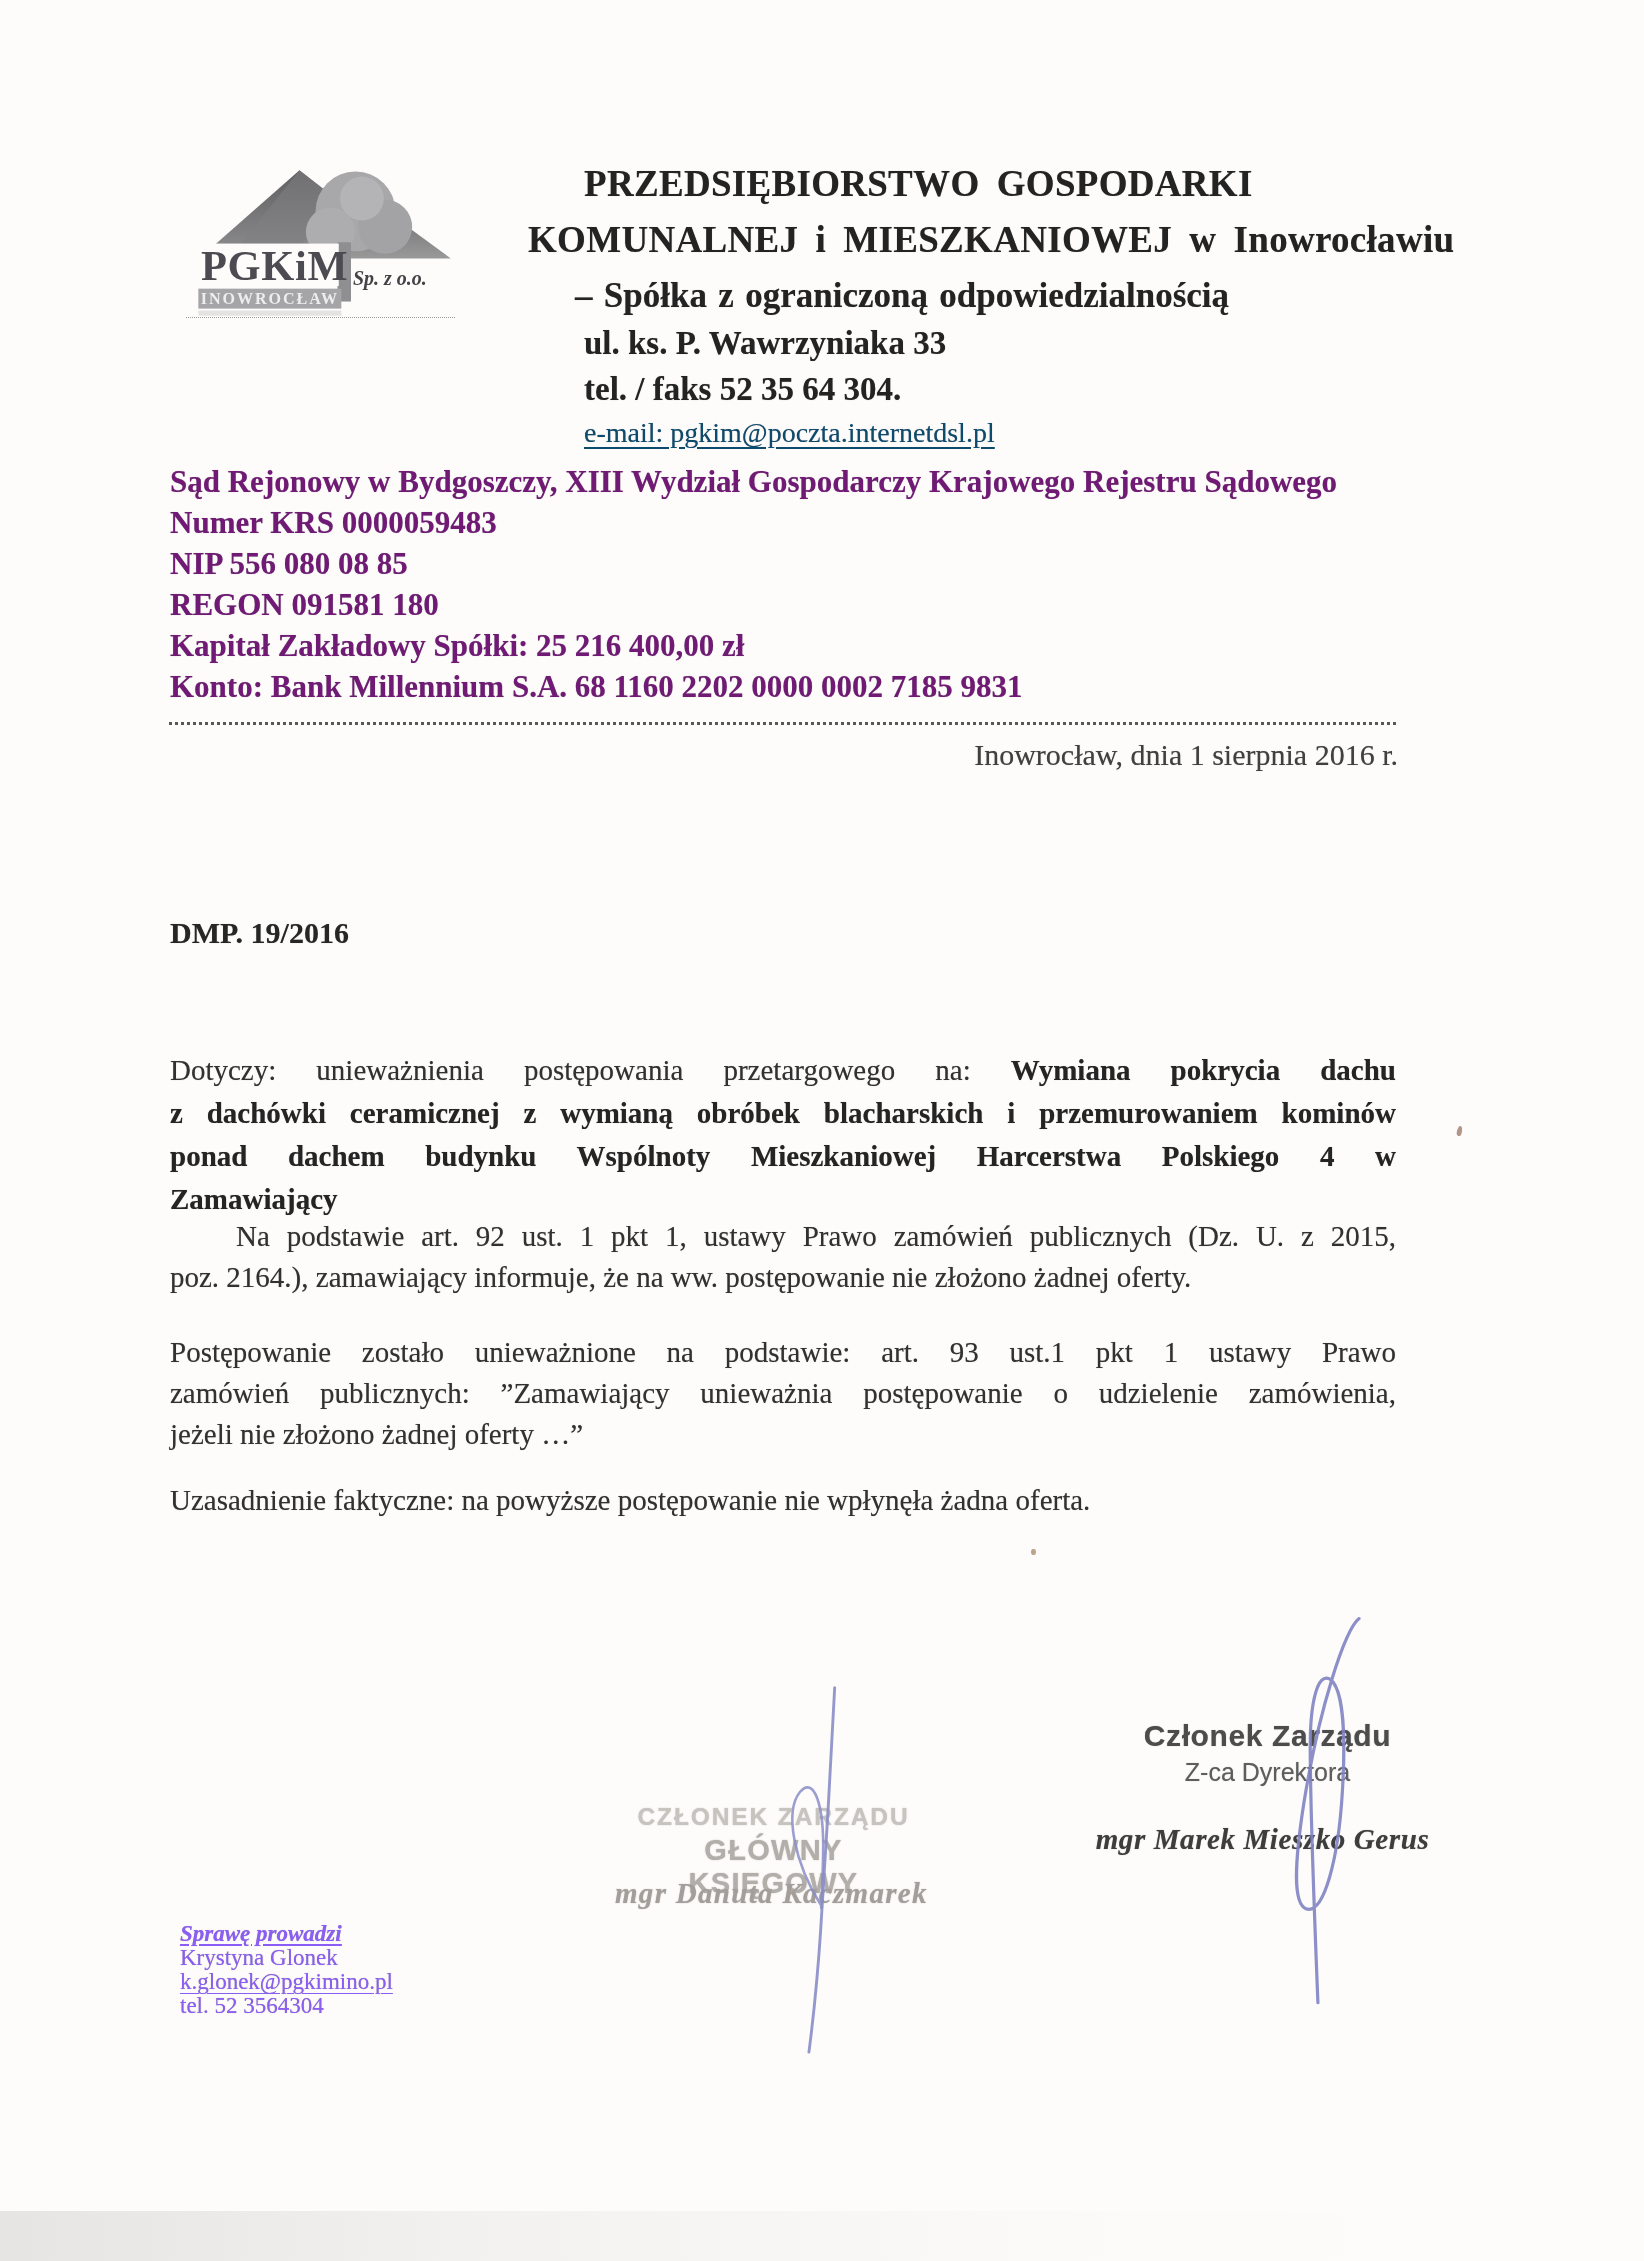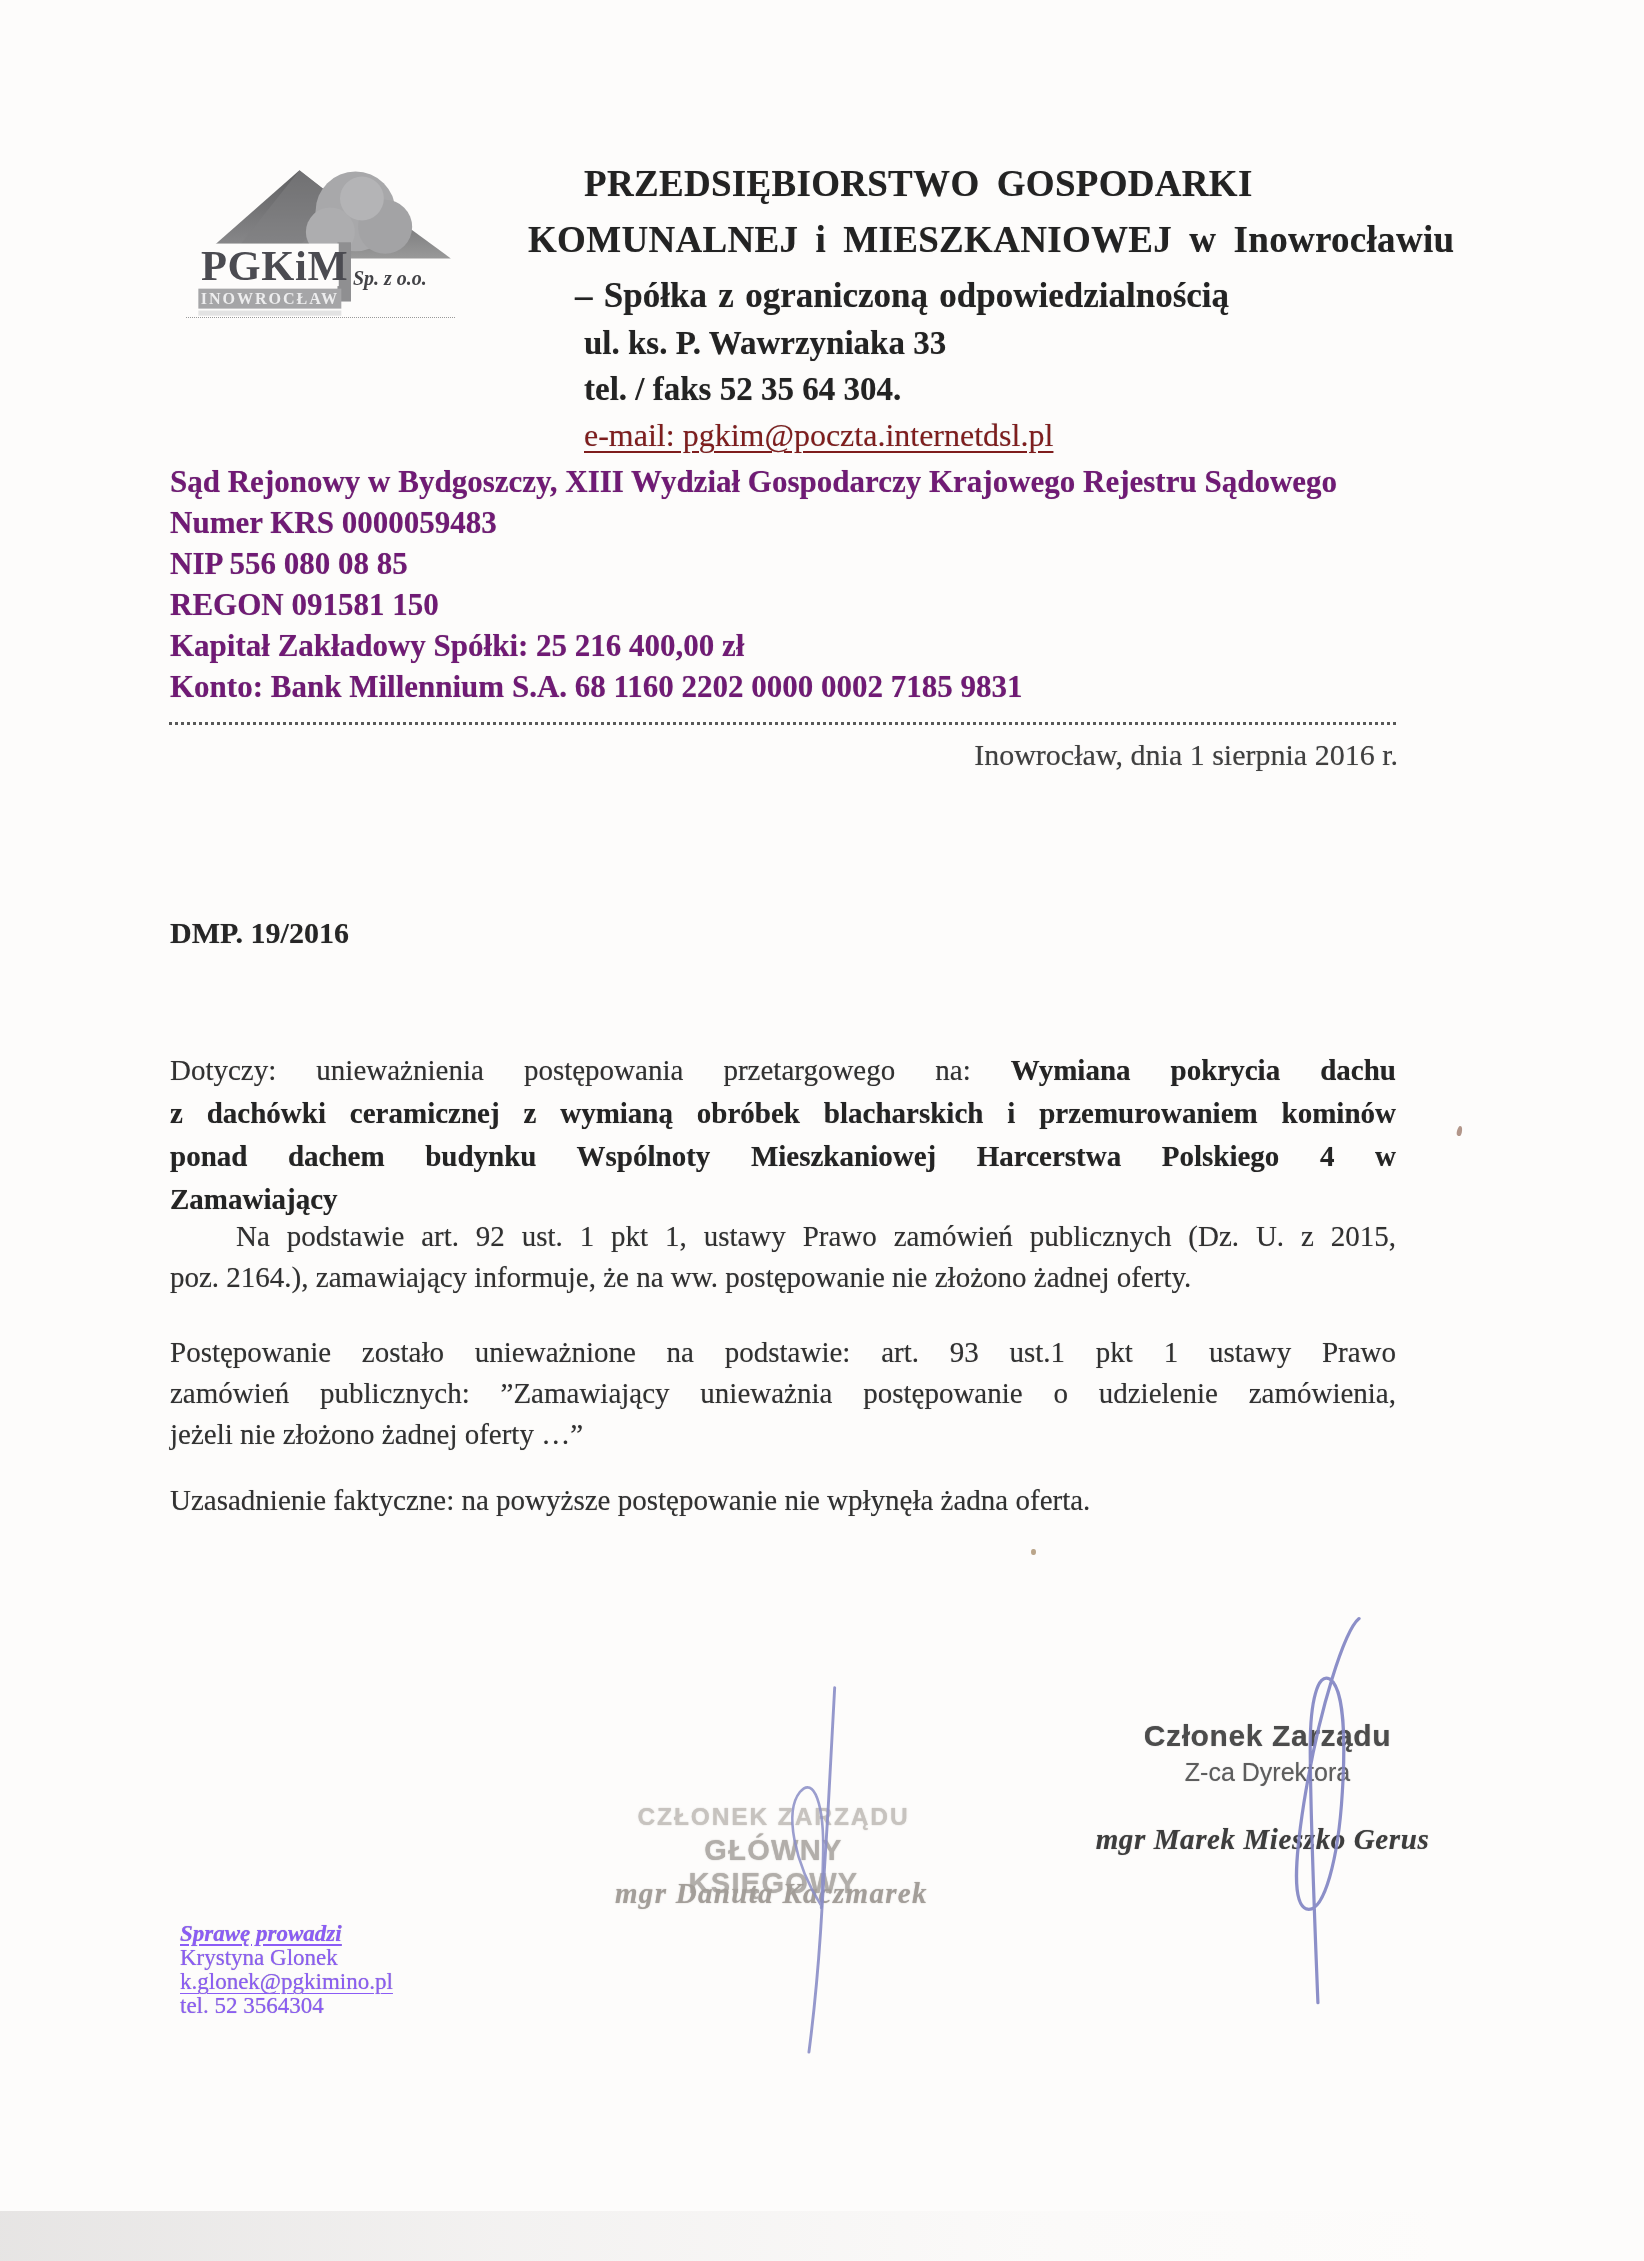--- a/index.html
+++ b/index.html
@@ -9,21 +9,21 @@
     font-family:"Liberation Serif", serif; color:#2e2e2e;
   }
   .abs { position:absolute; }
   .soft { text-shadow:0 0 0.8px rgba(45,45,45,0.45); }
 
   
   .hline { font-weight:bold; color:#232323; white-space:nowrap; }
   .h12 { font-size:37px; word-spacing:7.7px; letter-spacing:0.3px; }
   .h3  { font-size:35px; word-spacing:2.6px; }
   .h45 { font-size:33px; }
-  .h6  { font-size:32px; font-weight:normal; text-decoration:underline; text-underline-offset:5.2px; text-decoration-thickness:1.9px; color:#7f1d1d; }
+  .h6  { font-size:28px; font-weight:normal; text-decoration:underline; text-underline-offset:5.2px; text-decoration-thickness:1.9px; color:#0c4a6e; }
 
   
   .registry { font-size:31px; font-weight:bold; color:#701a75; line-height:41px; white-space:nowrap; }
 
   .dotsep { height:0; border-bottom:3.2px dotted #585858; }
   .logo-underline { height:0; border-bottom:1.9px dotted #9a9a9a; }
 
   .dateline { font-size:30px; text-align:right; color:#404040; }
   .refno { font-size:30px; font-weight:bold; color:#262626; }
 
@@ -99,21 +99,21 @@
   <div class="abs hline h12 soft" style="left:528px; top:218px;">KOMUNALNEJ i MIESZKANIOWEJ w Inowrocławiu</div>
   <div class="abs hline h3 soft" style="left:575px; top:276px;">– Spółka z ograniczoną odpowiedzialnością</div>
   <div class="abs hline h45 soft" style="left:584px; top:325px;">ul. ks. P. Wawrzyniaka 33</div>
   <div class="abs hline h45 soft" style="left:584px; top:371px;">tel. / faks 52 35 64 304.</div>
   <div class="abs h6 soft" style="left:584px; top:417px;">e-mail: pgkim@poczta.internetdsl.pl</div>
 
   <div class="abs registry soft" style="left:170px; top:461px;">
     <div>Sąd Rejonowy w Bydgoszczy, XIII Wydział Gospodarczy Krajowego Rejestru Sądowego</div>
     <div>Numer KRS 0000059483</div>
     <div>NIP 556 080 08 85</div>
-    <div>REGON 091581 150</div>
+    <div>REGON 091581 180</div>
     <div>Kapitał Zakładowy Spółki: 25 216 400,00 zł</div>
     <div>Konto: Bank Millennium S.A. 68 1160 2202 0000 0002 7185 9831</div>
   </div>
 
   <div class="abs dotsep" style="left:169px; top:722px; width:1227px;"></div>
 
   <div class="abs dateline soft" style="left:696px; top:738px; width:702px;">Inowrocław, dnia 1 sierpnia 2016 r.</div>
 
   <div class="abs refno soft" style="left:170px; top:916px;">DMP. 19/2016</div>
 

